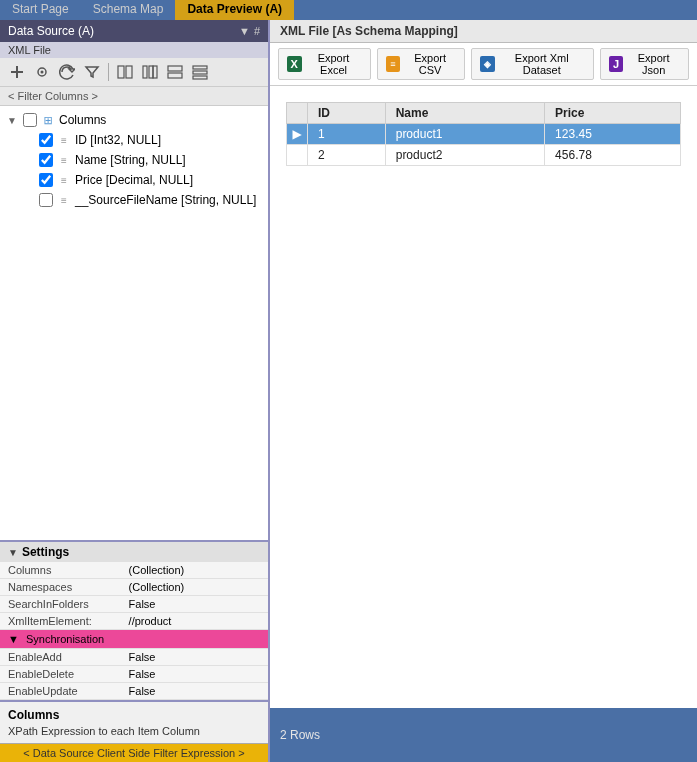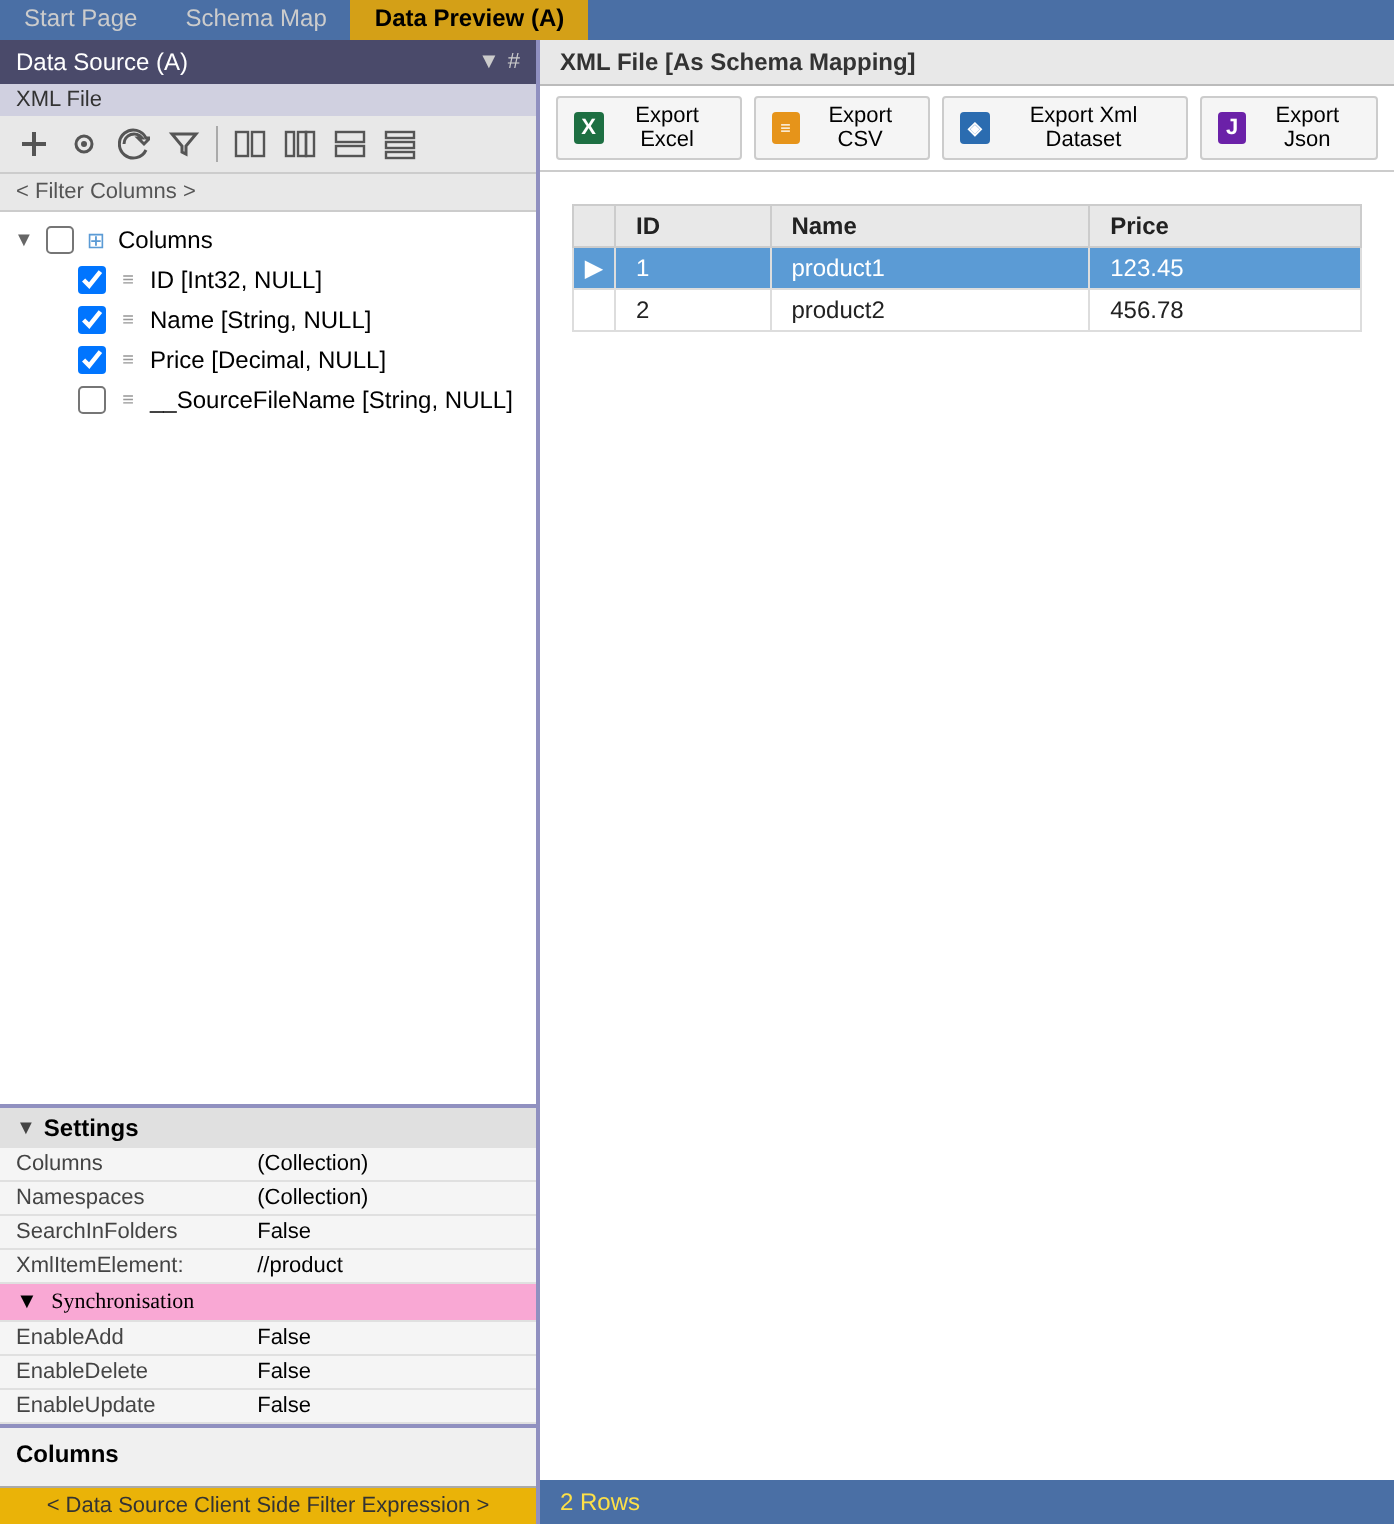--- a/index.html
+++ b/index.html
@@ -40,21 +40,21 @@
     .indent1 { margin-left: 16px; }
 
     
     .props-panel { background: #f5f5f5; border-top: 2px solid #9090c0; flex-shrink: 0; }
     .props-header { background: #e0e0e0; padding: 3px 8px; font-weight: 700; font-size: 12px; display: flex; align-items: center; gap: 4px; }
     .props-expand { color: #444; font-size: 10px; cursor: pointer; }
     .props-table { width: 100%; border-collapse: collapse; }
     .props-table td { padding: 2px 8px; font-size: 11px; vertical-align: middle; border-bottom: 1px solid #e0e0e0; }
     .props-table td:first-child { color: #444; width: 45%; }
     .props-table td:last-child { color: #000; font-weight: 400; }
-    .props-section-row td { background: #f9a8d4; font-weight: 700; padding: 3px 8px; color: #222; font-family: Liberation Serif, serif; }
+    .props-section-row td { background: #ec4899; font-weight: 700; padding: 3px 8px; color: #222; }
     .props-section-row .expand-icon { margin-right: 4px; }
 
     
     .info-panel { background: #f0f0f0; border-top: 2px solid #9090c0; padding: 6px 8px; flex-shrink: 0; }
     .info-title { font-weight: 700; font-size: 12px; margin-bottom: 3px; }
     .info-desc { font-size: 11px; color: #333; }
 
     
     .bottom-statusbar { background: #eab308; padding: 3px 8px; font-size: 11px; color: #333; flex-shrink: 0; border-top: 1px solid #aaa; text-align: center; }
 
@@ -76,21 +76,21 @@
 
     
     .data-table-area { flex: 1; background: #fff; overflow: auto; padding: 16px; }
     .data-table { width: 100%; border-collapse: collapse; }
     .data-table th { background: #e8e8e8; border: 1px solid #ccc; padding: 3px 10px; text-align: left; font-size: 12px; font-weight: 600; color: #222; }
     .data-table td { border: 1px solid #ddd; padding: 3px 10px; font-size: 12px; color: #222; }
     .data-table tr.selected td { background: #5b9bd5; color: #fff; }
     .arrow-cell { width: 16px; padding: 0 !important; text-align: center; }
 
     
-    .right-statusbar { background: #4a6fa5; padding: 4px 10px; font-size: 12px; color: #fde047; flex-shrink: 0; }
+    .right-statusbar { background: #4a6fa5; padding: 20px 10px; font-size: 12px; color: #e5e5e5; flex-shrink: 0; }
   </style>
 </head>
 <body>
 
 <div class="top-tabs">
   <div class="top-tab">Start Page</div>
   <div class="top-tab">Schema Map</div>
   <div class="top-tab active">Data Preview (A)</div>
 </div>
 
@@ -241,20 +241,21 @@
           <tr>
             <td>EnableUpdate</td>
             <td>False</td>
           </tr>
         </tbody>
       </table>
     </div>
 
     <div class="info-panel">
       <div class="info-title">Columns</div>
+      <div class="info-desc">XPath Expression to each Item Column</div>
     </div>
 
     <div class="bottom-statusbar">&lt; Data Source Client Side Filter Expression &gt;</div>
   </div>
 
   <div class="right-panel">
     <div class="right-content">
 
       <div class="xml-label">XML File [As Schema Mapping]</div>
 

